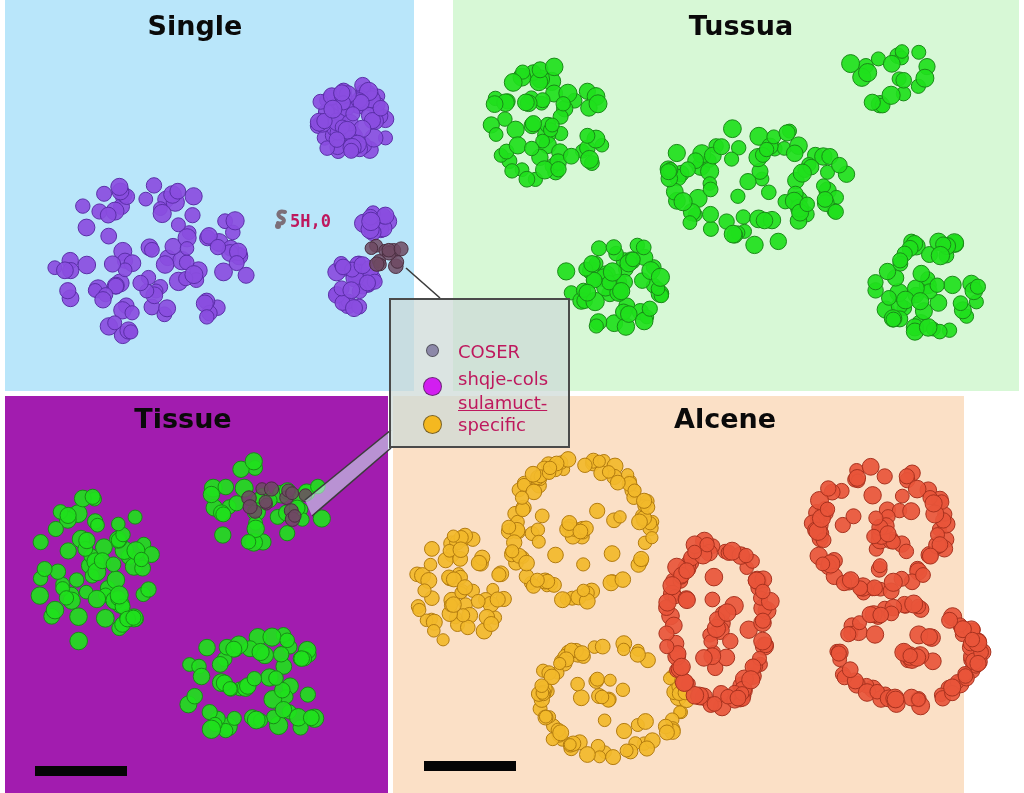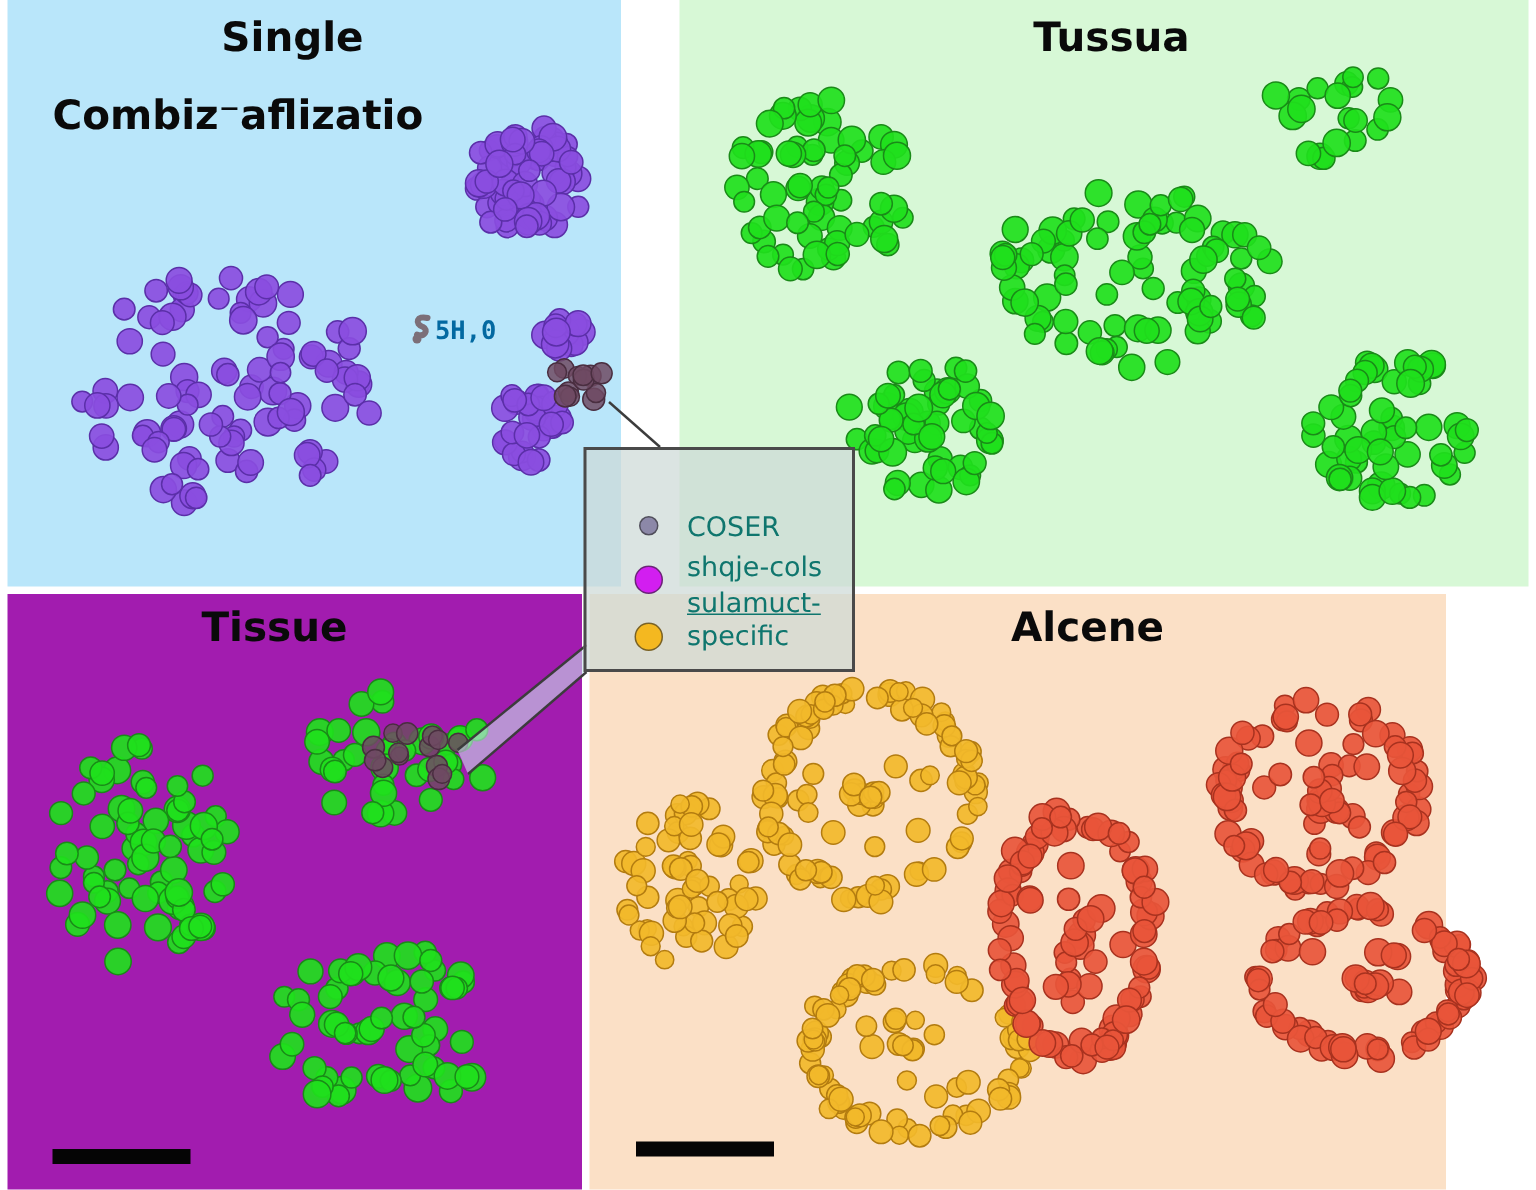--- a/index.html
+++ b/index.html
@@ -7,31 +7,30 @@
          font-family: "DejaVu Sans", sans-serif; }
   .panel { position: absolute; overflow: hidden; }
   .panel-title { position: absolute; left: 0; right: 0; text-align: center;
                  font-weight: bold; color: #0a0a0a; font-size: 27px; line-height: 1; }
   .dots { position: absolute; left: 0; top: 0; width: 1024px; height: 793px; pointer-events: none; }
   .scale-bar { position: absolute; height: 10px; background: #050505; }
   .legend { position: absolute; left: 389px; top: 298px; width: 181px; height: 150px;
             background: rgba(205, 218, 215, 0.72); border: 2px solid #4a4a4a; box-sizing: border-box; }
   .legend-dot { position: absolute; border-radius: 50%; border: 1px solid rgba(40,40,40,0.6); box-sizing: border-box; }
   .legend-label { position: absolute; font-family: "DejaVu Sans", sans-serif; font-size: 18px;
-                  color: #0f766e; white-space: nowrap; line-height: 1; }
+                  color: #be185d; white-space: nowrap; line-height: 1; }
   .annot { position: absolute; font-family: "DejaVu Sans Mono", monospace; font-size: 17px;
-           color: #0369a1; font-weight: bold; }
+           color: #be185d; font-weight: bold; }
   .connector { position: absolute; left: 0; top: 0; width: 1024px; height: 793px; pointer-events: none; }
 </style>
 </head>
 <body>
 
 <div class="panel" id="p0" style="left:5px;top:0;width:409px;height:391px;background:#b9e6fa;">
   <div class="panel-title" style="top:12px;left:-10px;width:400px;">Single</div>
-  <div class="panel-title" style="top:64px;left:30px;width:320px;text-align:left;">Combiz⁻aflizatio</div>
 </div>
 <div class="panel" style="left:453px;top:0;width:566px;height:391px;background:#d7f8d6;">
   <div class="panel-title" style="top:12px;left:0;width:576px;">Tussua</div>
 </div>
 <div class="panel" style="left:5px;top:396px;width:383px;height:397px;background:#a21caf;">
   <div class="panel-title" style="top:9px;left:-4px;width:364px;">Tissue</div>
 </div>
 <div class="panel" style="left:393px;top:396px;width:571px;height:397px;background:#fbe0c6;">
   <div class="panel-title" style="top:9px;left:0;width:664px;">Alcene</div>
 </div>

